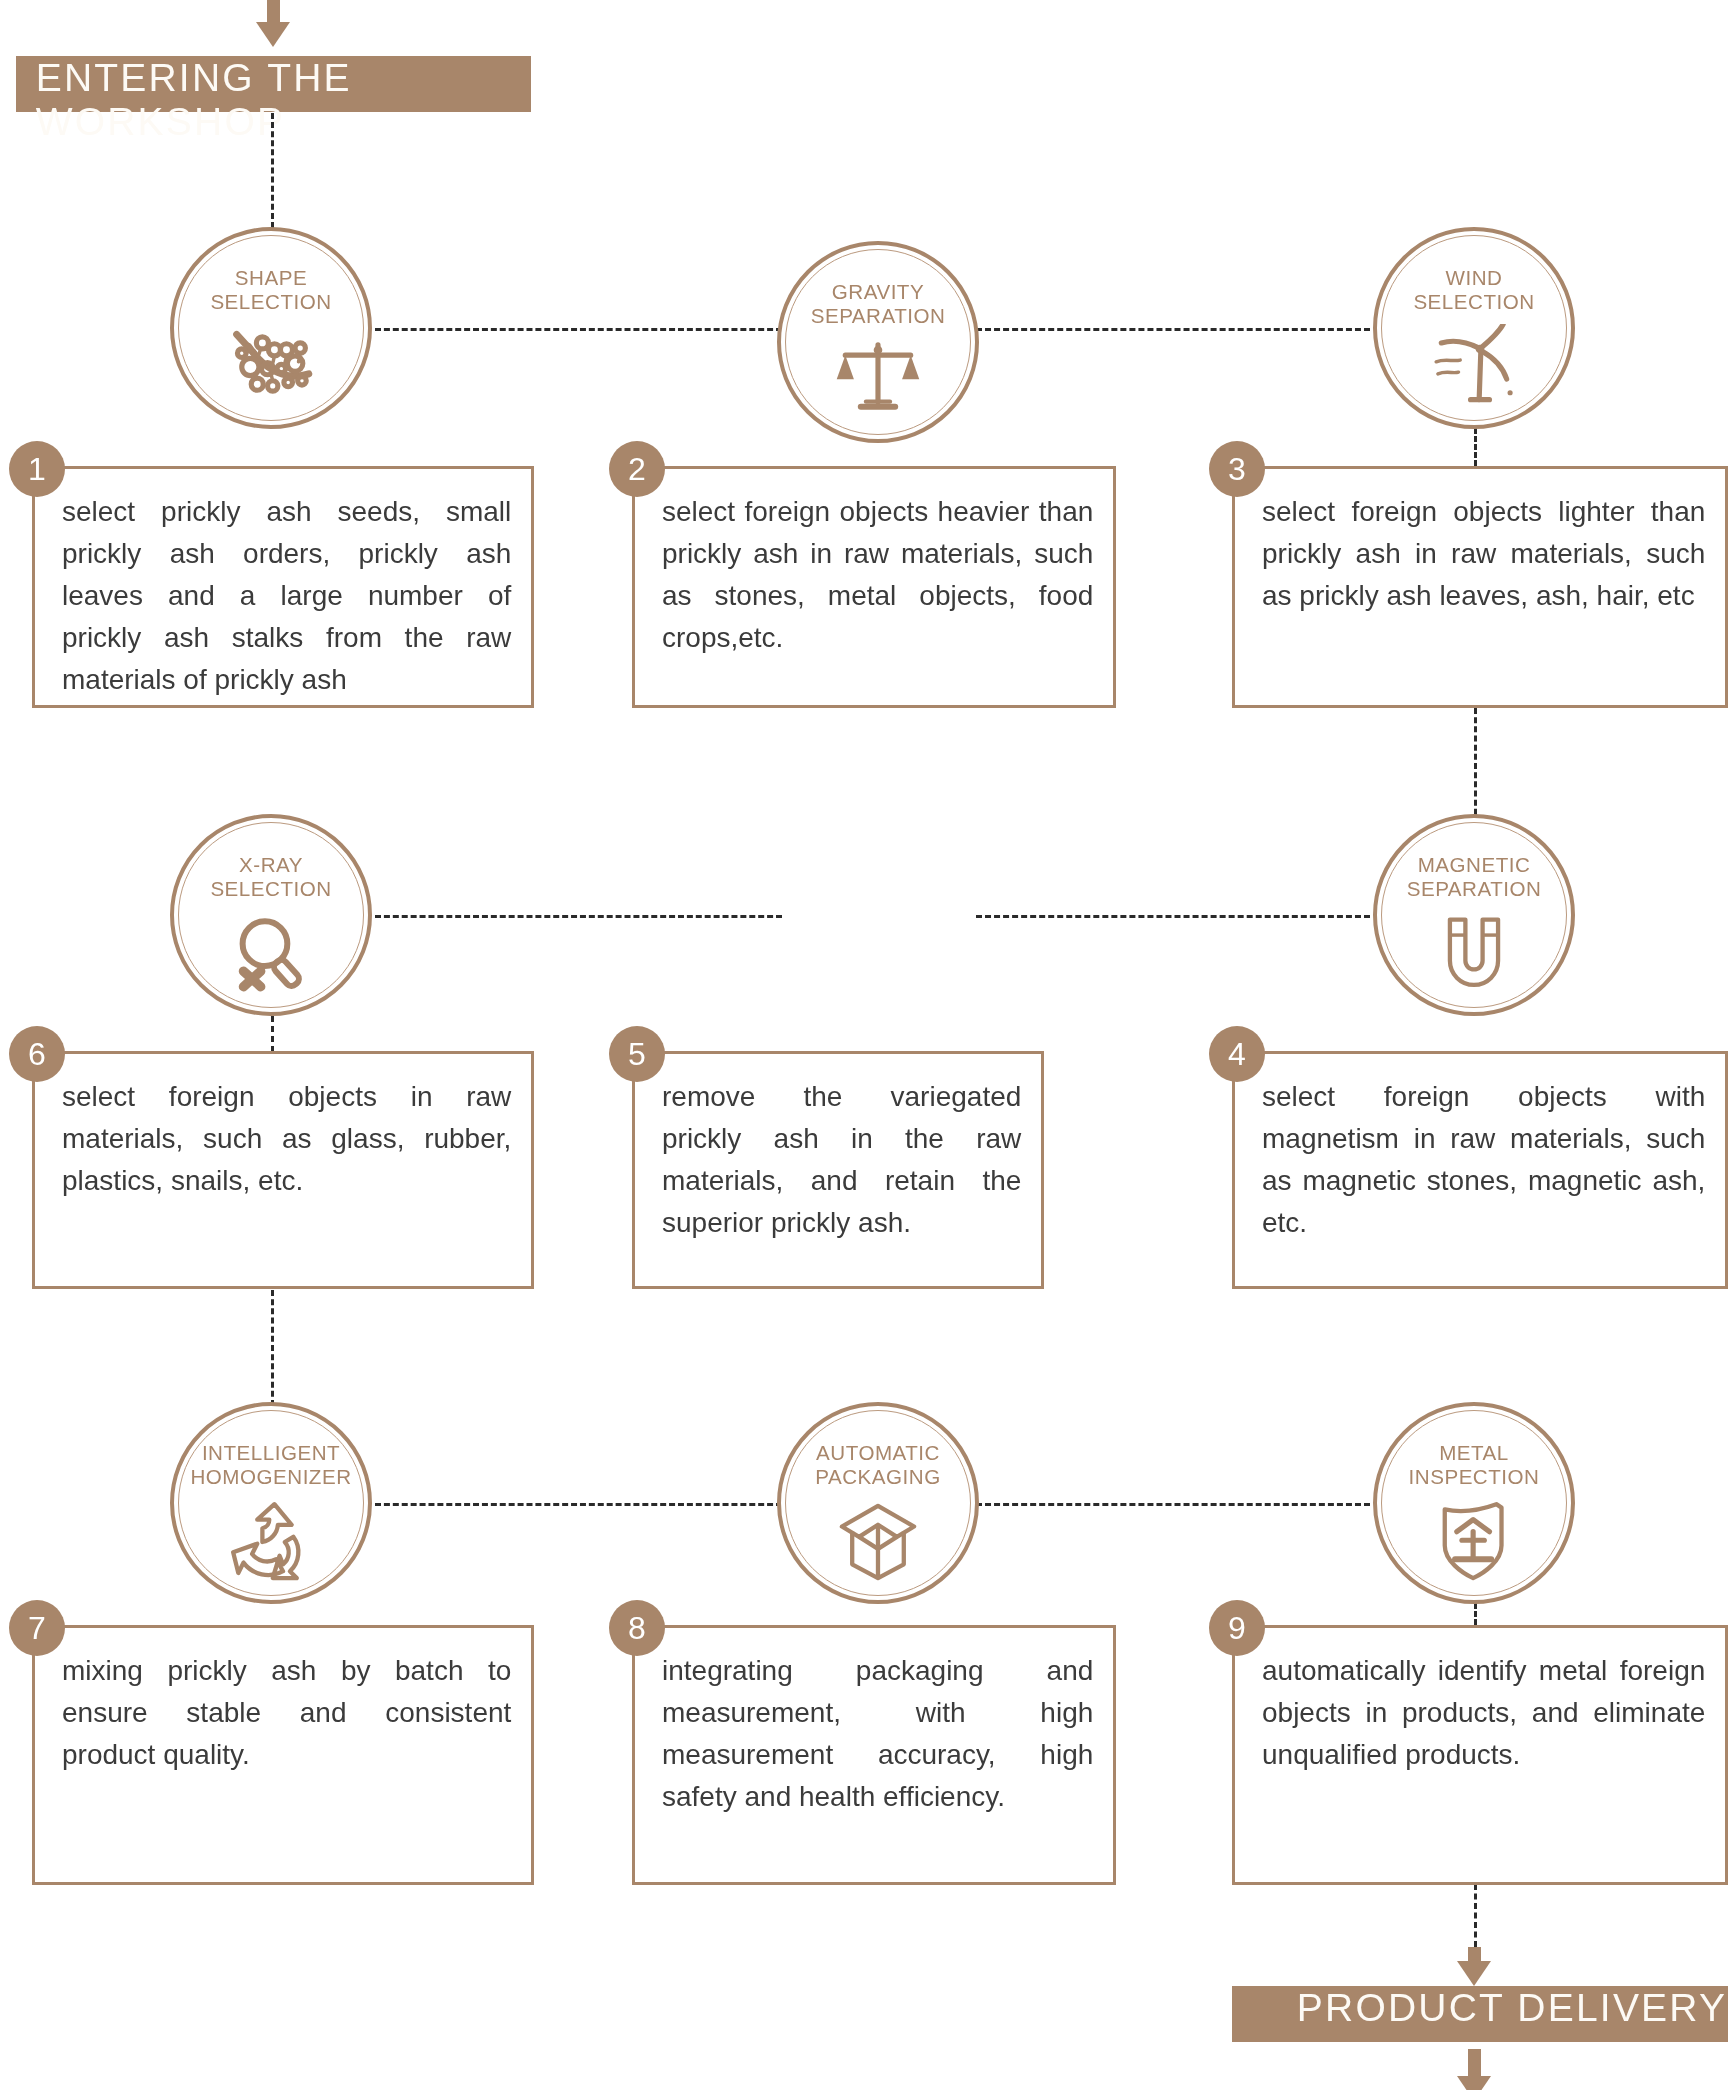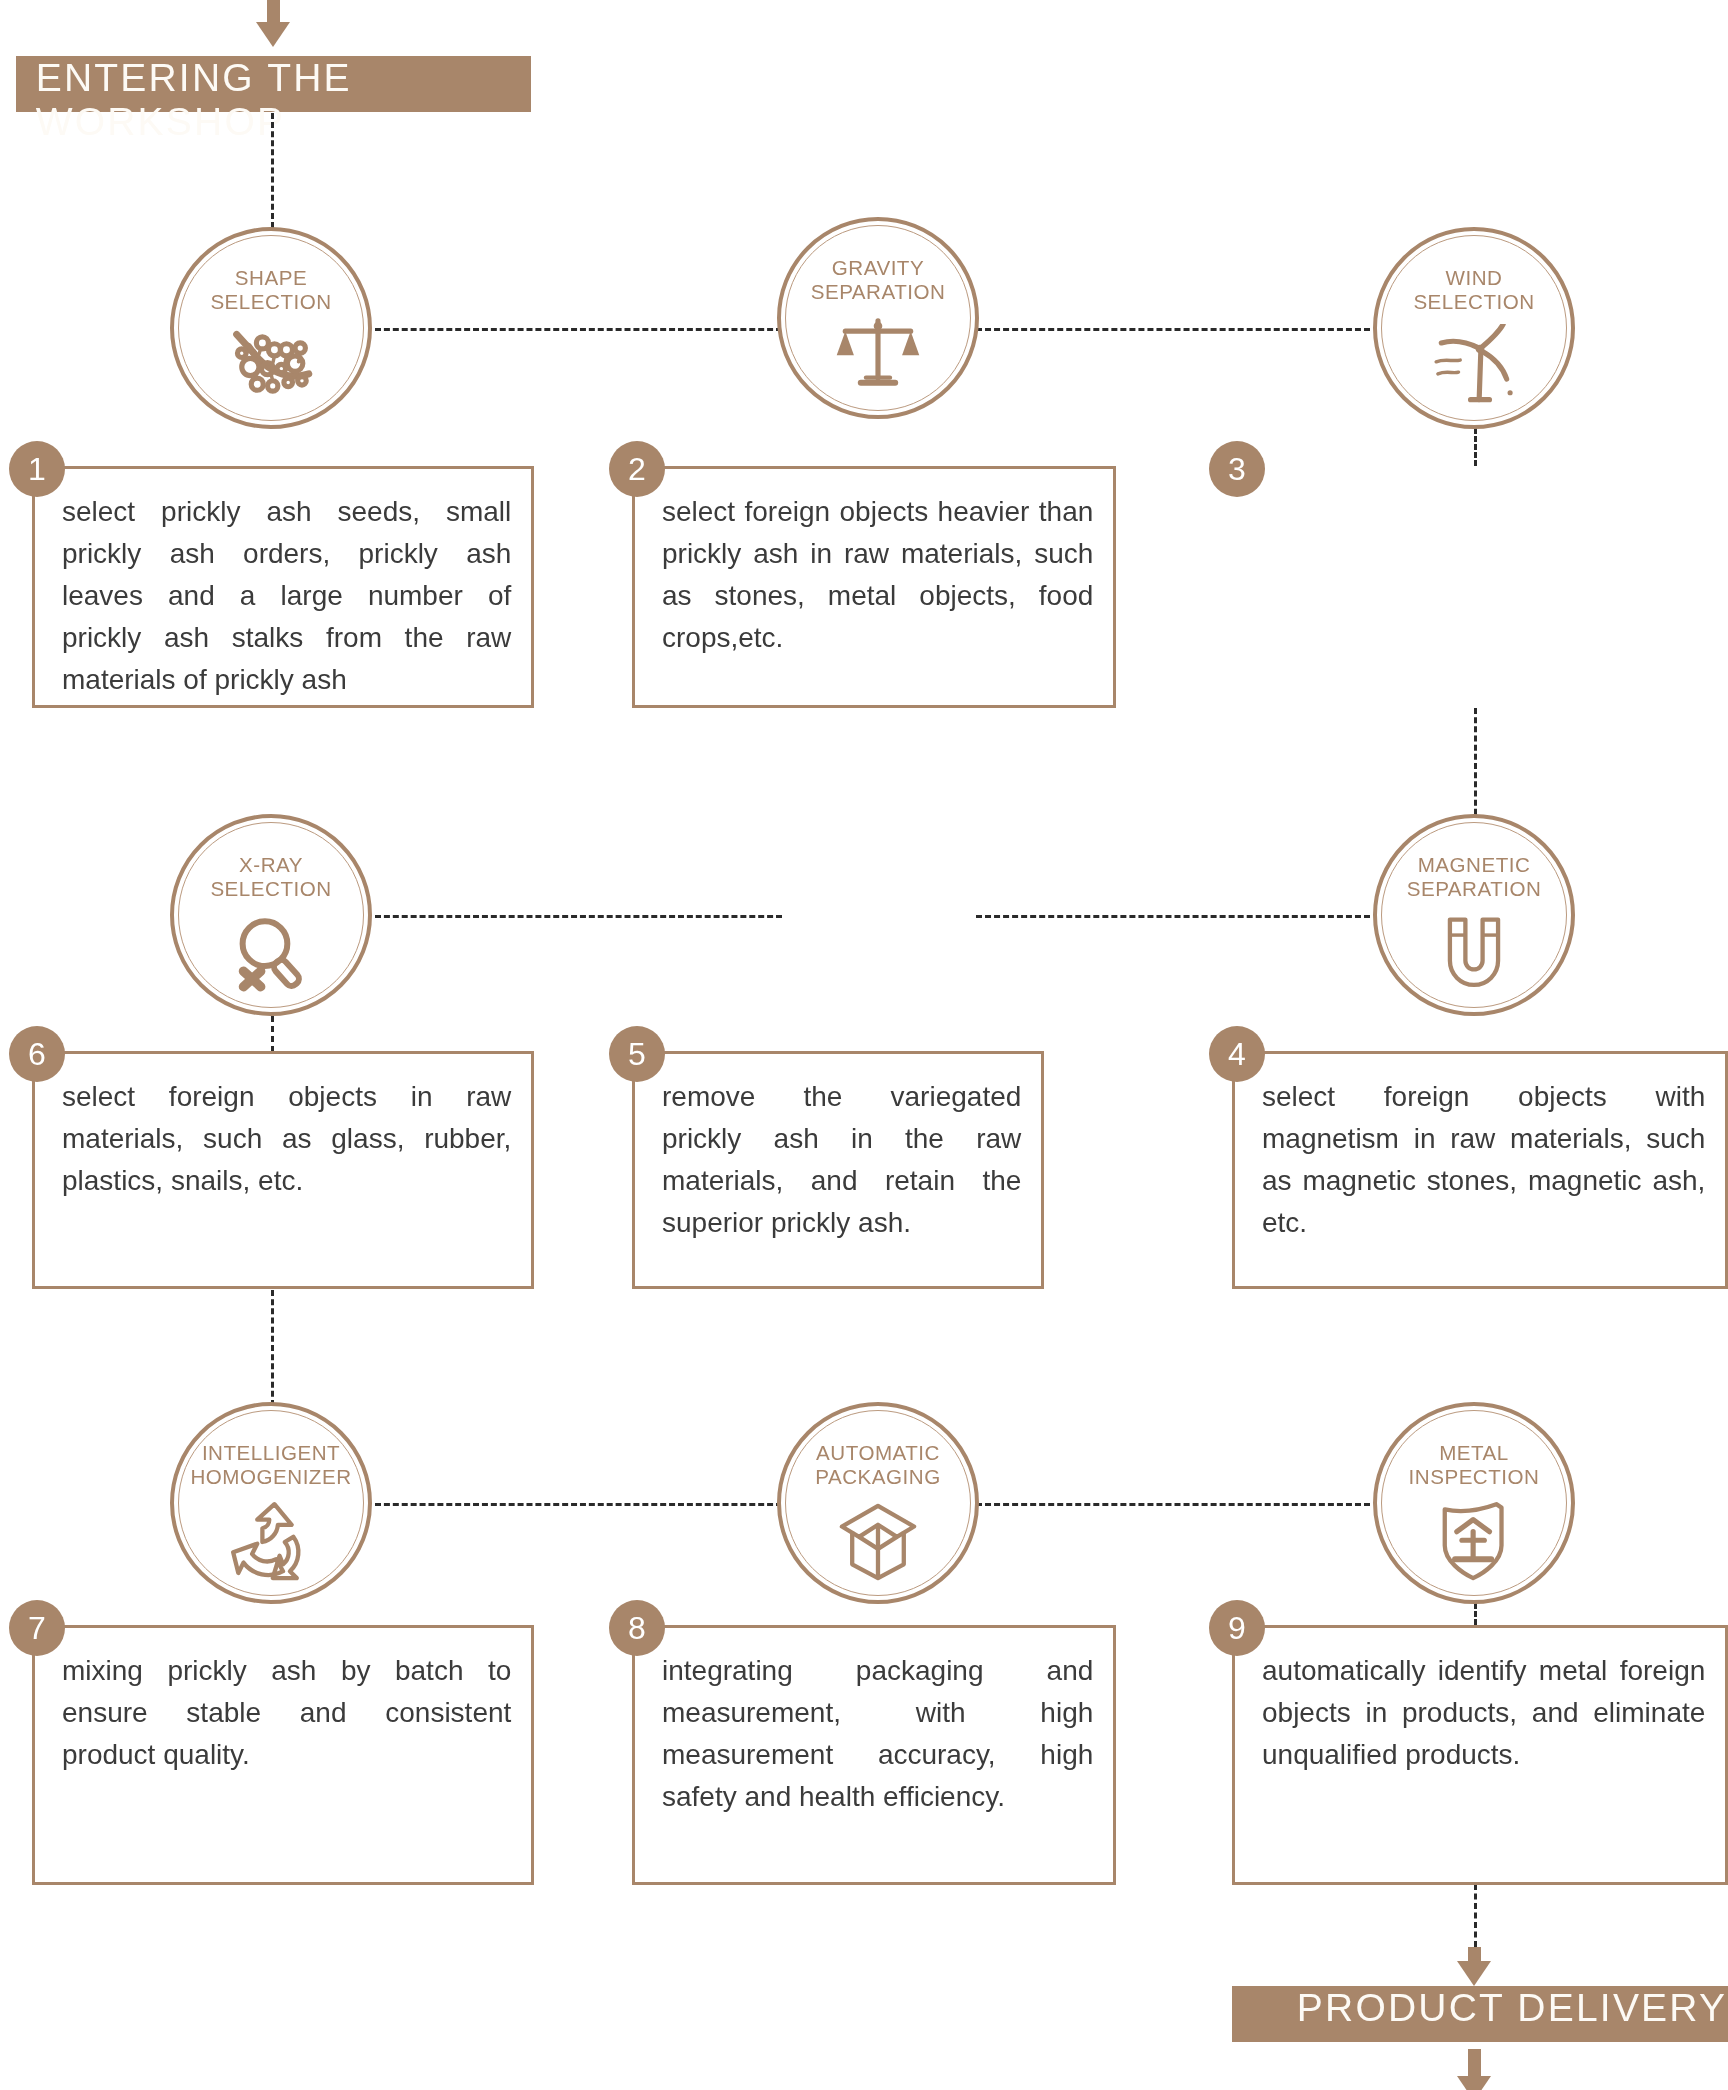--- a/index.html
+++ b/index.html
@@ -201,21 +201,21 @@
         <circle cx="34" cy="70" r="7"></circle>
           <path d="M34 63 L31 58" stroke-width="4"></path>
         <circle cx="52" cy="72" r="6"></circle>
           <path d="M52 66 L50 58" stroke-width="4"></path>
         <circle cx="70" cy="68" r="5"></circle>
         <circle cx="86" cy="66" r="5"></circle>
       </svg>
     </div>
   </div>
 
-  <div class="node" style="left:777px; top:217px;">
+  <div class="node" style="left:777px; top:241px;">
     <div class="ring-outer"></div>
     <div class="ring-inner"></div>
     <div class="node-label">GRAVITY
 SEPARATION</div>
     <div class="node-icon">
       <svg viewBox="0 0 100 96" fill="none" stroke="#a8866a" stroke-width="5" stroke-linecap="round">
         <path d="M50 8 L50 74" stroke-width="6"></path>
         <path d="M12 20 L88 20" stroke-width="6"></path>
         <path d="M12 20 L2 48 L22 48 Z" fill="#a8866a" stroke="none"></path>
         <path d="M88 20 L78 48 L98 48 Z" fill="#a8866a" stroke="none"></path>
@@ -249,20 +249,23 @@
   <div class="card" style="left:32px; top:466px; width:502px; height:242px;">
     <div class="card-text">select prickly ash seeds, small prickly ash orders, prickly ash leaves and a large number of prickly ash stalks from the raw materials of prickly ash</div>
   </div>
   <div class="badge" style="left:9px; top:441px;">1</div>
 
   <div class="card" style="left:632px; top:466px; width:484px; height:242px;">
     <div class="card-text">select foreign objects heavier than prickly ash in raw materials, such as stones, metal objects, food crops,etc.</div>
   </div>
   <div class="badge" style="left:609px; top:441px;">2</div>
 
+  <div class="card" style="left:1232px; top:466px; width:496px; height:242px;">
+    <div class="card-text">select foreign objects lighter than prickly ash in raw materials, such as prickly ash leaves, ash, hair, etc</div>
+  </div>
   <div class="badge" style="left:1209px; top:441px;">3</div>
 
   <div class="node" style="left:170px; top:814px;">
     <div class="ring-outer"></div>
     <div class="ring-inner"></div>
     <div class="node-label">X-RAY
 SELECTION</div>
     <div class="node-icon">
       <svg viewBox="0 0 100 96" fill="none" stroke="#a8866a" stroke-width="7" stroke-linecap="round">
         <circle cx="43" cy="38" r="26"></circle>

